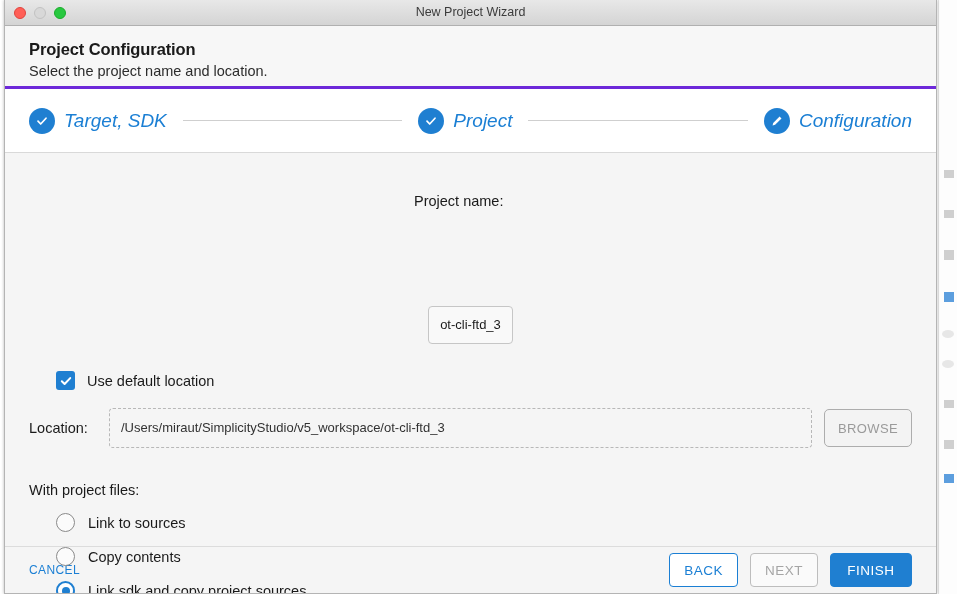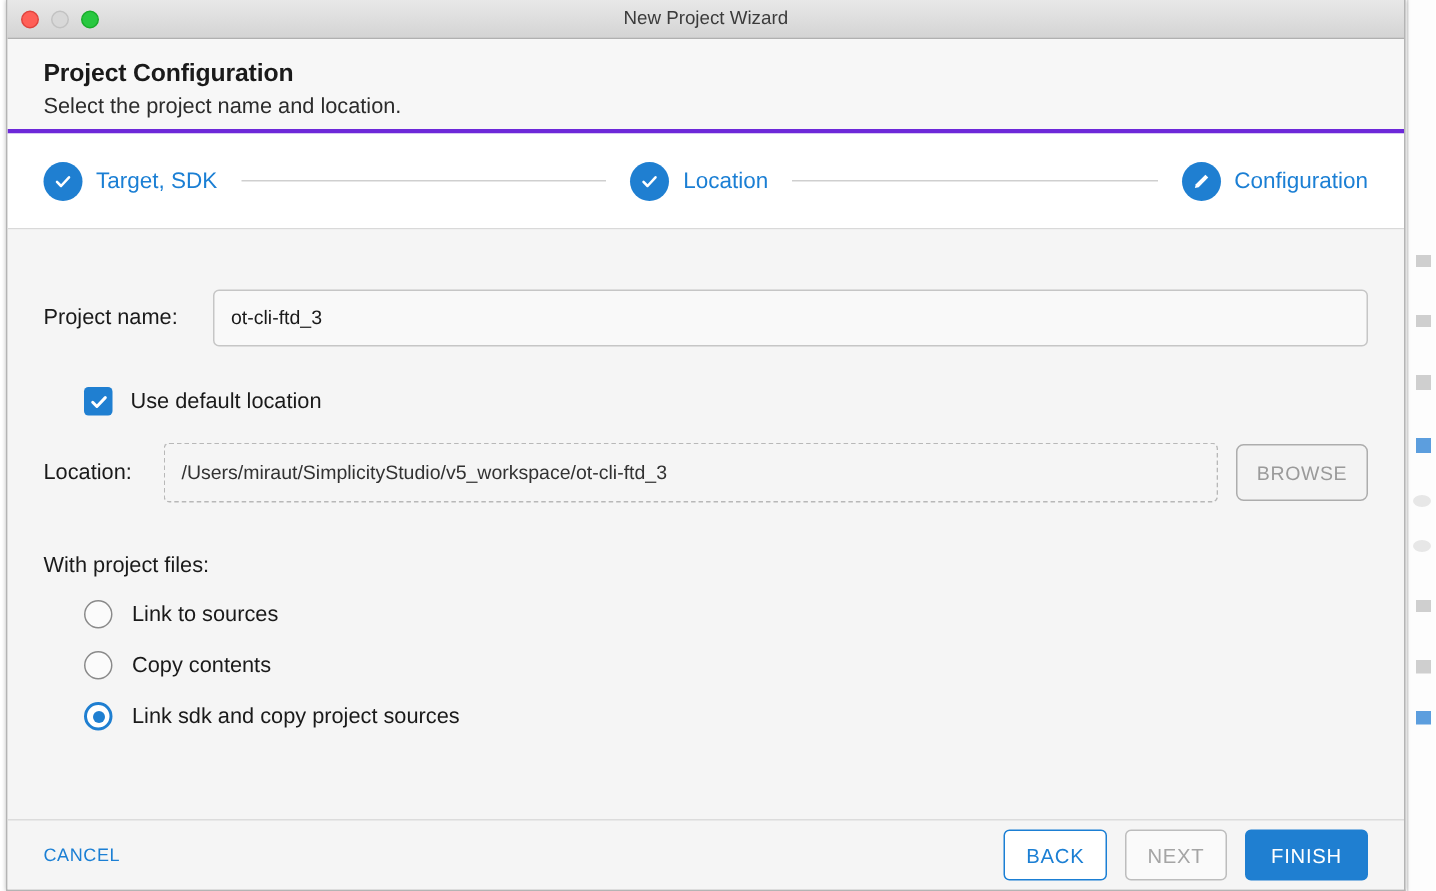--- a/index.html
+++ b/index.html
@@ -127,22 +127,23 @@
     width: 26px; height: 26px;
     border-radius: 50%;
     background: #1f7fd1;
     display: flex;
     align-items: center;
     justify-content: center;
     flex: 0 0 auto;
   }
   .step-circle svg { display: block; }
   .step-label {
-    font-size: 15px;
+    font-size: 19px;
     color: #1b7fd4;
+    font-style: italic;
   }
   .step-connector {
     flex: 1 1 auto;
     height: 1px;
     background: #cfcfcf;
     margin: 0 16px;
   }
 
   
   #form {
@@ -150,20 +151,21 @@
     background: #f5f5f5;
     box-sizing: border-box;
     padding: 0 24px;
     position: relative;
   }
 
   .row-name {
     display: flex;
     align-items: center;
     padding-top: 40px;
+    flex-direction: column;
   }
   .label {
     font-size: 14.5px;
     color: #1a1a1a;
   }
   #lbl-project-name { width: 113px; flex: 0 0 113px; }
 
   .text-input {
     flex: 1 1 auto;
     height: 38px;
@@ -355,21 +357,21 @@
       </div>
 
       <div class="step-connector"></div>
 
       <div class="step">
         <span class="step-circle">
           <svg width="14" height="14" viewBox="0 0 14 14" aria-hidden="true">
             <path d="M3 7.2 L5.7 10 L11 4.2" fill="none" stroke="#ffffff" stroke-width="1.7" stroke-linecap="round" stroke-linejoin="round"></path>
           </svg>
         </span>
-        <span class="step-label">Location</span>
+        <span class="step-label">Project</span>
       </div>
 
       <div class="step-connector"></div>
 
       <div class="step">
         <span class="step-circle">
           <svg width="14" height="14" viewBox="0 0 14 14" aria-hidden="true">
             <path d="M9.6 2.5 L11.5 4.4 L5.1 10.8 L2.6 11.4 L3.2 8.9 Z" fill="#ffffff"></path>
           </svg>
         </span>

